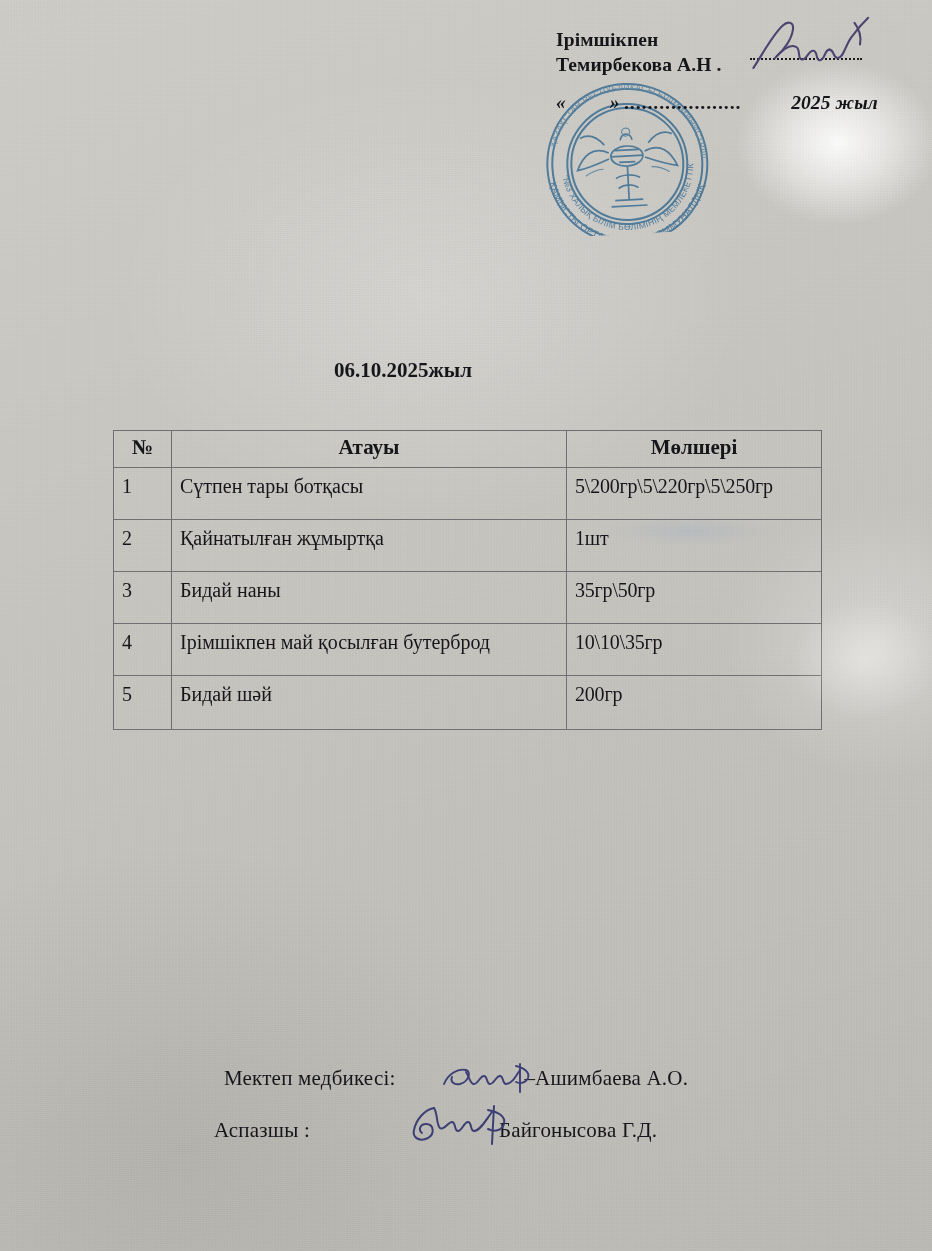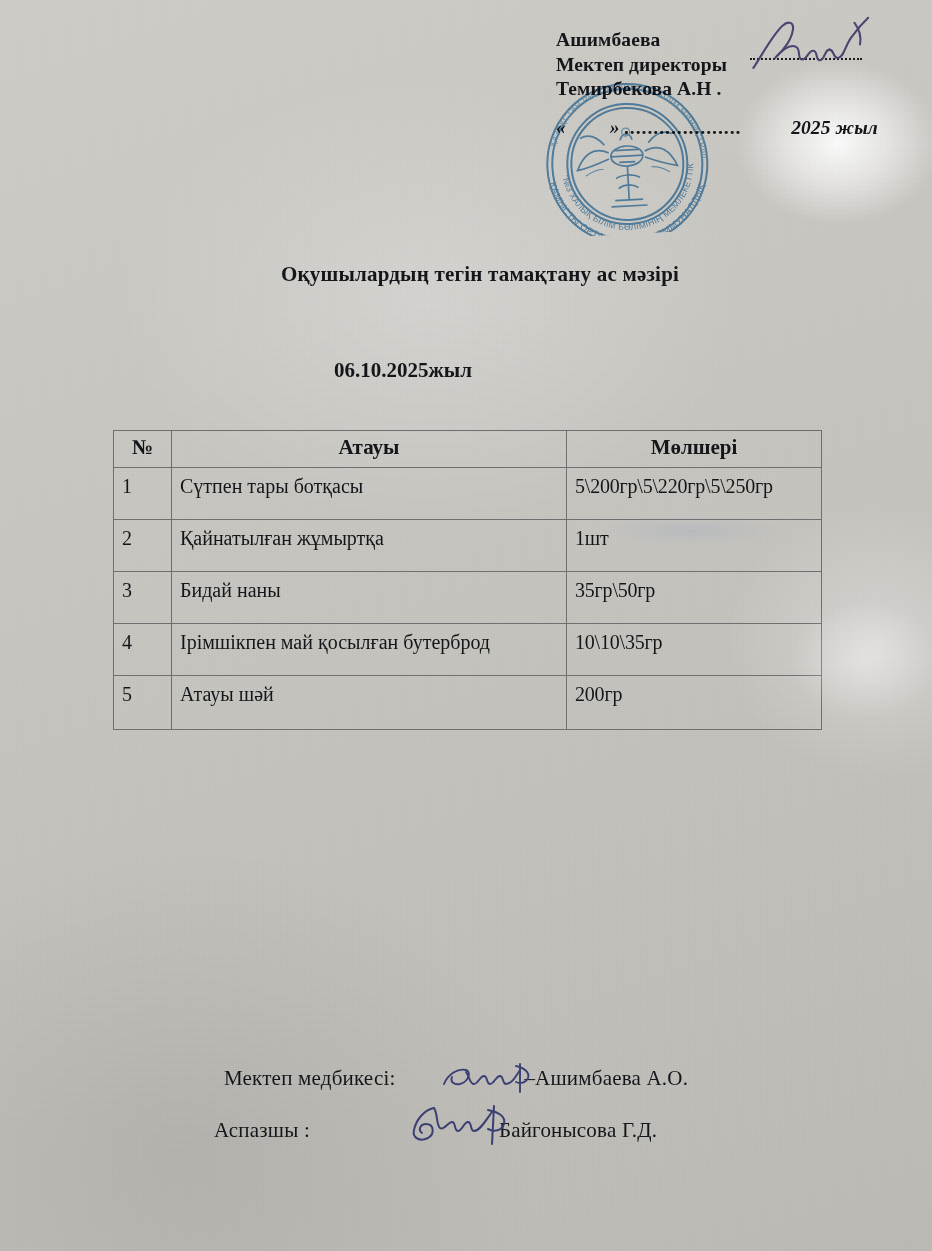--- a/index.html
+++ b/index.html
@@ -136,22 +136,21 @@
 </style>
 </head>
 <body>
 
 <div id="sheet"></div>
 <div id="grain"></div>
 
 <div id="content">
 
   <div class="hdr">
-    <span class="l1">Ашимбаева</span>
-    <span class="l2">Мектеп директоры</span>
+    <span class="l1">Ірімшікпен</span>
     <span class="l3">Темирбекова А.Н .</span>
     <span class="l4">
       <span>«</span>
       <span style="display:inline-block;width:34px"></span>
       <span>»</span>
       <span class="dots-a">....................</span>
       <span class="yr">2025 жыл</span>
     </span>
   </div>
 
@@ -201,21 +200,20 @@
       <path d="M118 70 C134 62 144 72 150 86 C138 84 128 80 118 76"></path>
       <path d="M78 62 C70 52 62 50 54 54 M122 62 C130 52 138 50 146 54"></path>
       <path d="M94 58 C96 50 104 50 106 58"></path>
     </g>
     <g stroke="#6ba3cd" stroke-width="1.2" fill="none">
       <path d="M58 92 C64 88 70 86 76 86 M142 92 C136 88 130 86 124 86"></path>
       <circle cx="100" cy="50" r="4"></circle>
     </g>
   </svg>
 
-  <div class="title">Оқушылардың  тегін  тамақтану ас мәзірі</div>
   <div class="datum">06.10.2025жыл</div>
 
   <table class="menu">
     <thead>
       <tr>
         <th class="c-no">№</th>
         <th class="c-name">Атауы</th>
         <th class="c-qty">Мөлшері</th>
       </tr>
     </thead>
@@ -235,21 +233,21 @@
         <td class="c-name">Бидай наны</td>
         <td class="c-qty">35гр\50гр</td>
       </tr>
       <tr>
         <td class="c-no">4</td>
         <td class="c-name">Ірімшікпен май қосылған бутерброд</td>
         <td class="c-qty">10\10\35гр</td>
       </tr>
       <tr class="tall">
         <td class="c-no">5</td>
-        <td class="c-name">Атауы шәй</td>
+        <td class="c-name">Бидай шәй</td>
         <td class="c-qty">200гр</td>
       </tr>
     </tbody>
   </table>
 
   <div class="bleed"></div>
   <div class="glare2"></div>
 
   <div class="ft ft1">
     <span>Мектеп  медбикесі:</span>

